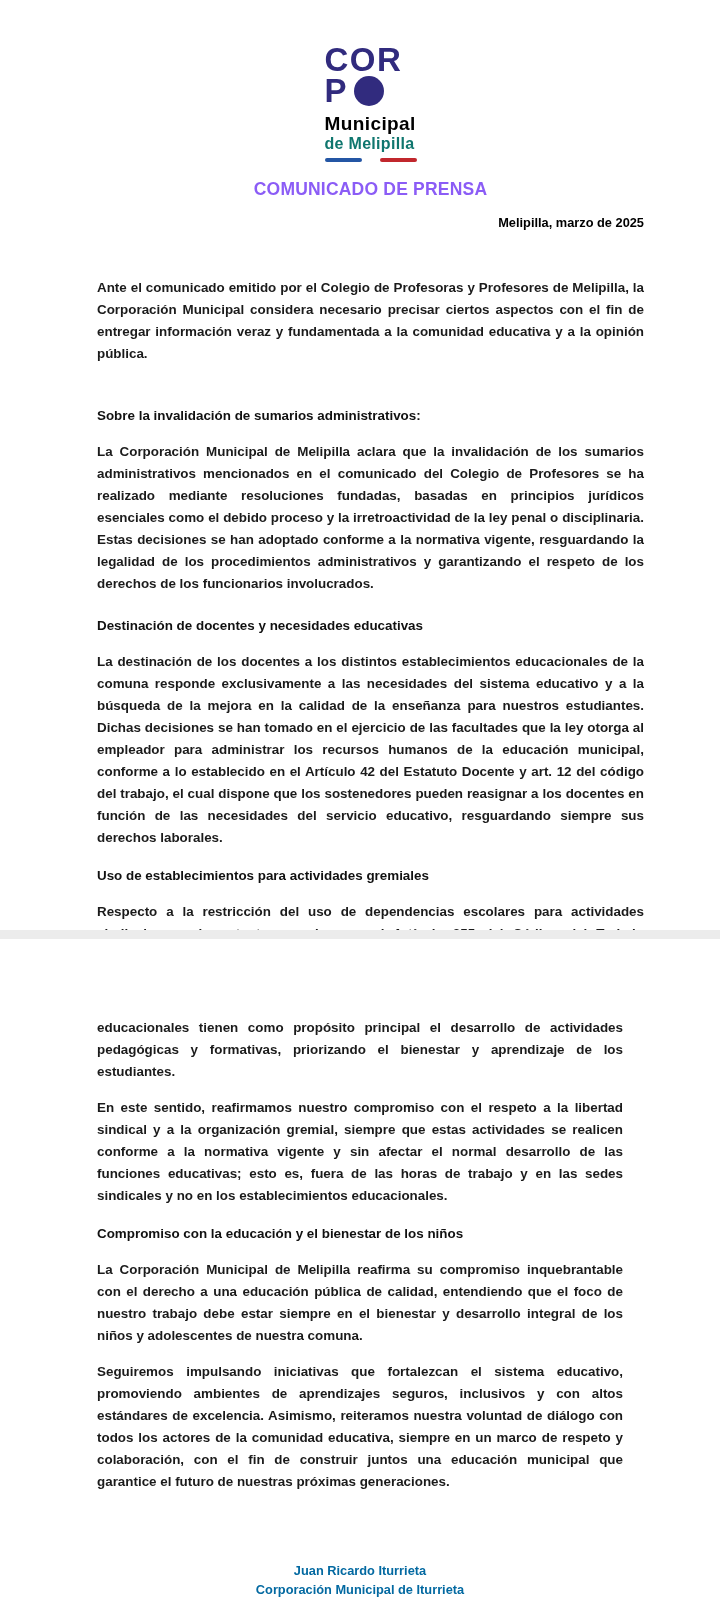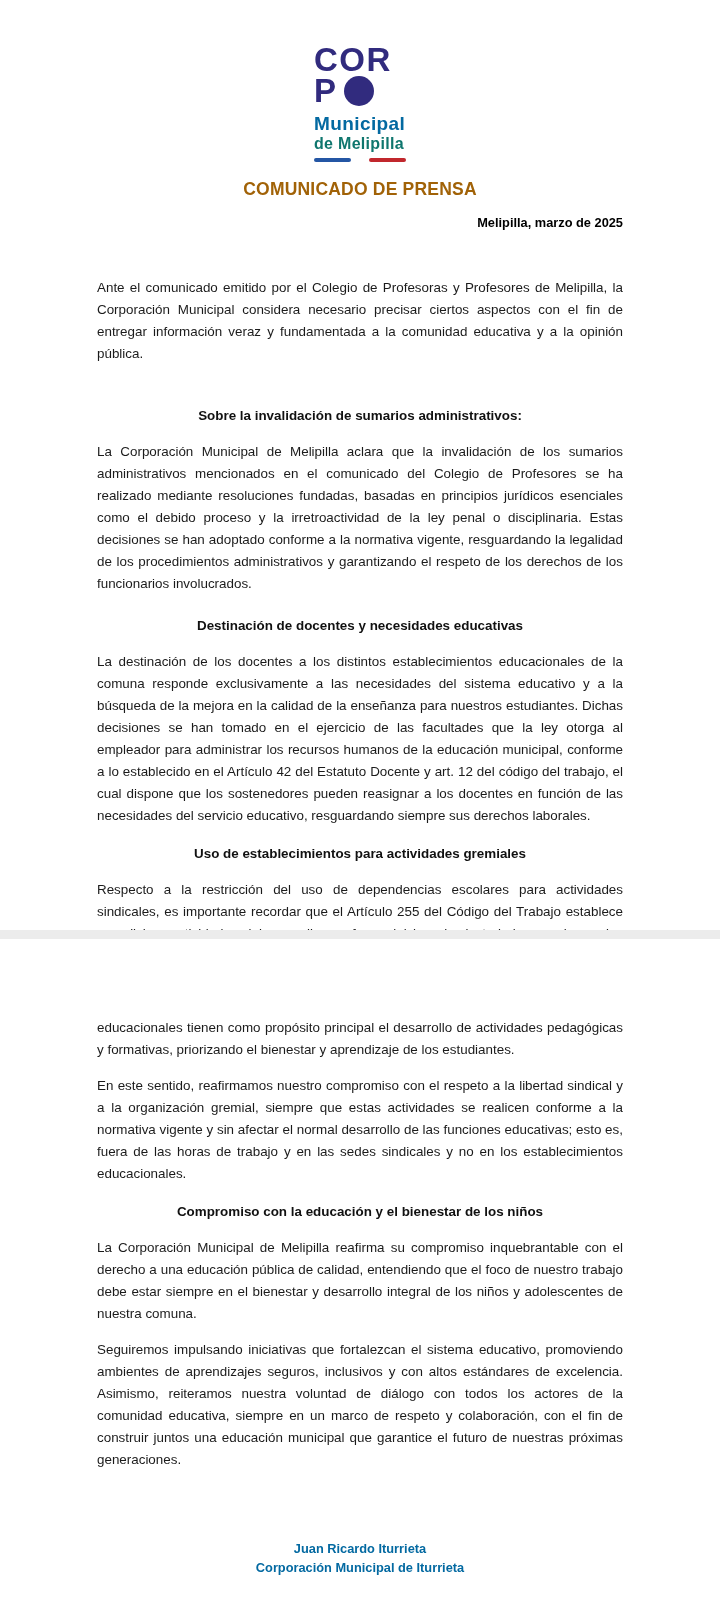--- a/index.html
+++ b/index.html
@@ -10,21 +10,21 @@
     font-family: "Liberation Sans", "DejaVu Sans", sans-serif;
     color: #1b1b1b;
     -webkit-font-smoothing: antialiased;
   }
   .page {
     width: 720px;
     box-sizing: border-box;
     background: #ffffff;
     overflow: hidden;
   }
-  .page-1 { height: 930px; padding: 44px 97px 0 97px; }
+  .page-1 { height: 930px; padding: 44px 76px 0 97px; }
   .page-separator { height: 9px; background: #ececec; }
   .page-2 { height: 661px; padding: 78px 97px 0 97px; }
 
   
   .logo-wrap { text-align: center; }
   .logo {
     display: inline-block;
     text-align: left;
     line-height: 1;
   }
@@ -40,21 +40,21 @@
     display: inline-block;
     width: 30px; height: 30px;
     border-radius: 50%;
     background: #312b7e;
     margin-left: 6px;
     margin-bottom: 1px;
   }
   .logo-sub1 {
     font-weight: bold;
     font-size: 19px;
-    color: #0369a1;
+    color: #000000;
     margin-top: 7px;
     letter-spacing: 0.4px;
   }
   .logo-sub2 {
     font-weight: bold;
     font-size: 16px;
     color: #0f766e;
     margin-top: 3px;
     letter-spacing: 0.3px;
   }
@@ -62,47 +62,47 @@
   .logo-bar { height: 4px; width: 37px; border-radius: 2px; }
   .logo-bar.blue { background: #2456a4; }
   .logo-bar.red { background: #c1272d; margin-left: 18px; }
 
   
   .doc-title {
     text-align: center;
     font-weight: bold;
     font-size: 17.5px;
     letter-spacing: 0.2px;
-    color: #a16207;
+    color: #8b5cf6;
     margin-top: 13px;
   }
   .dateline {
     text-align: right;
     font-weight: bold;
     font-size: 12.8px;
     margin-top: 15px;
     color: #000000;
   }
 
   
   .para {
     font-size: 13.4px;
     line-height: 22px;
     text-align: justify;
     margin: 14px 0 0 0;
+    font-weight: bold;
   }
   .para.intro { margin-top: 47px; }
   .para.justify-last { text-align-last: justify; }
   .sec-heading {
     font-size: 13.4px;
     font-weight: bold;
     line-height: 22px;
     margin: 16px 0 0 0;
     color: #111111;
-    text-align: center;
   }
   .sec-heading.extra-gap { margin-top: 40px; }
   .sec-heading.gap-md { margin-top: 20px; }
 
   
   .signature {
     margin-top: 68px;
     text-align: center;
     font-weight: bold;
     font-size: 12.8px;

